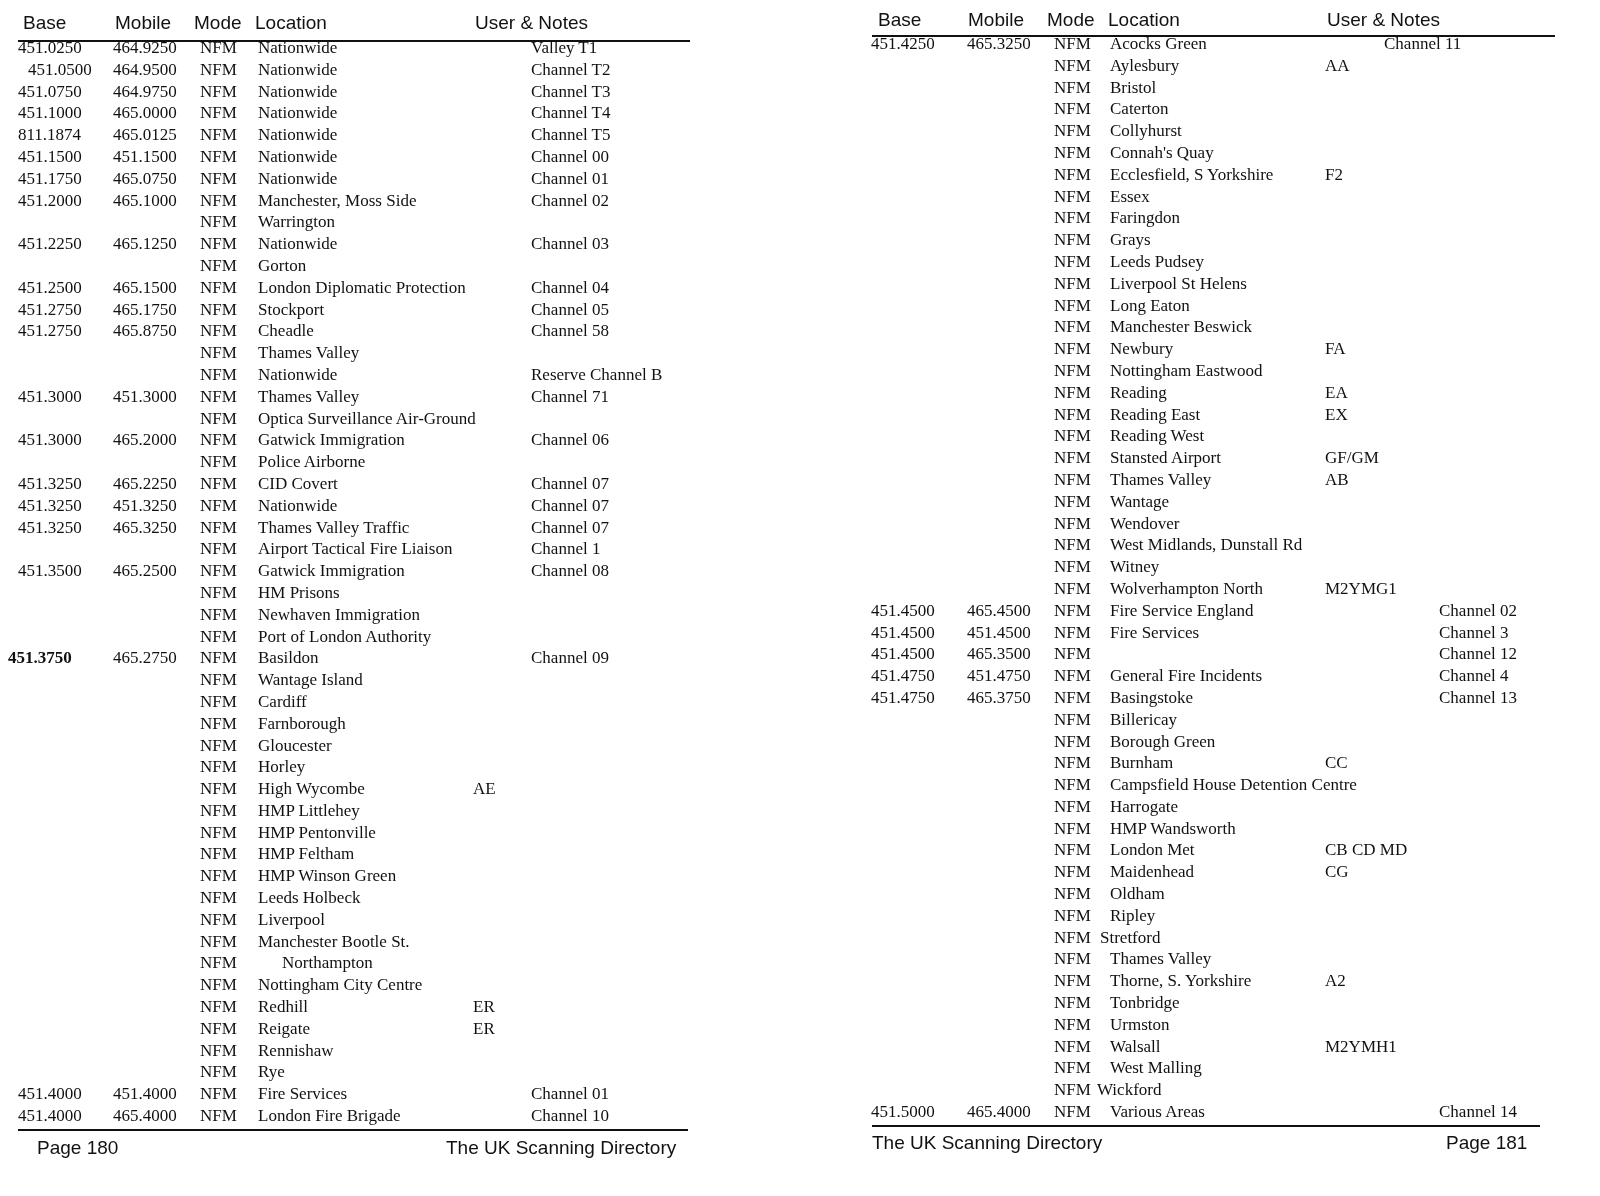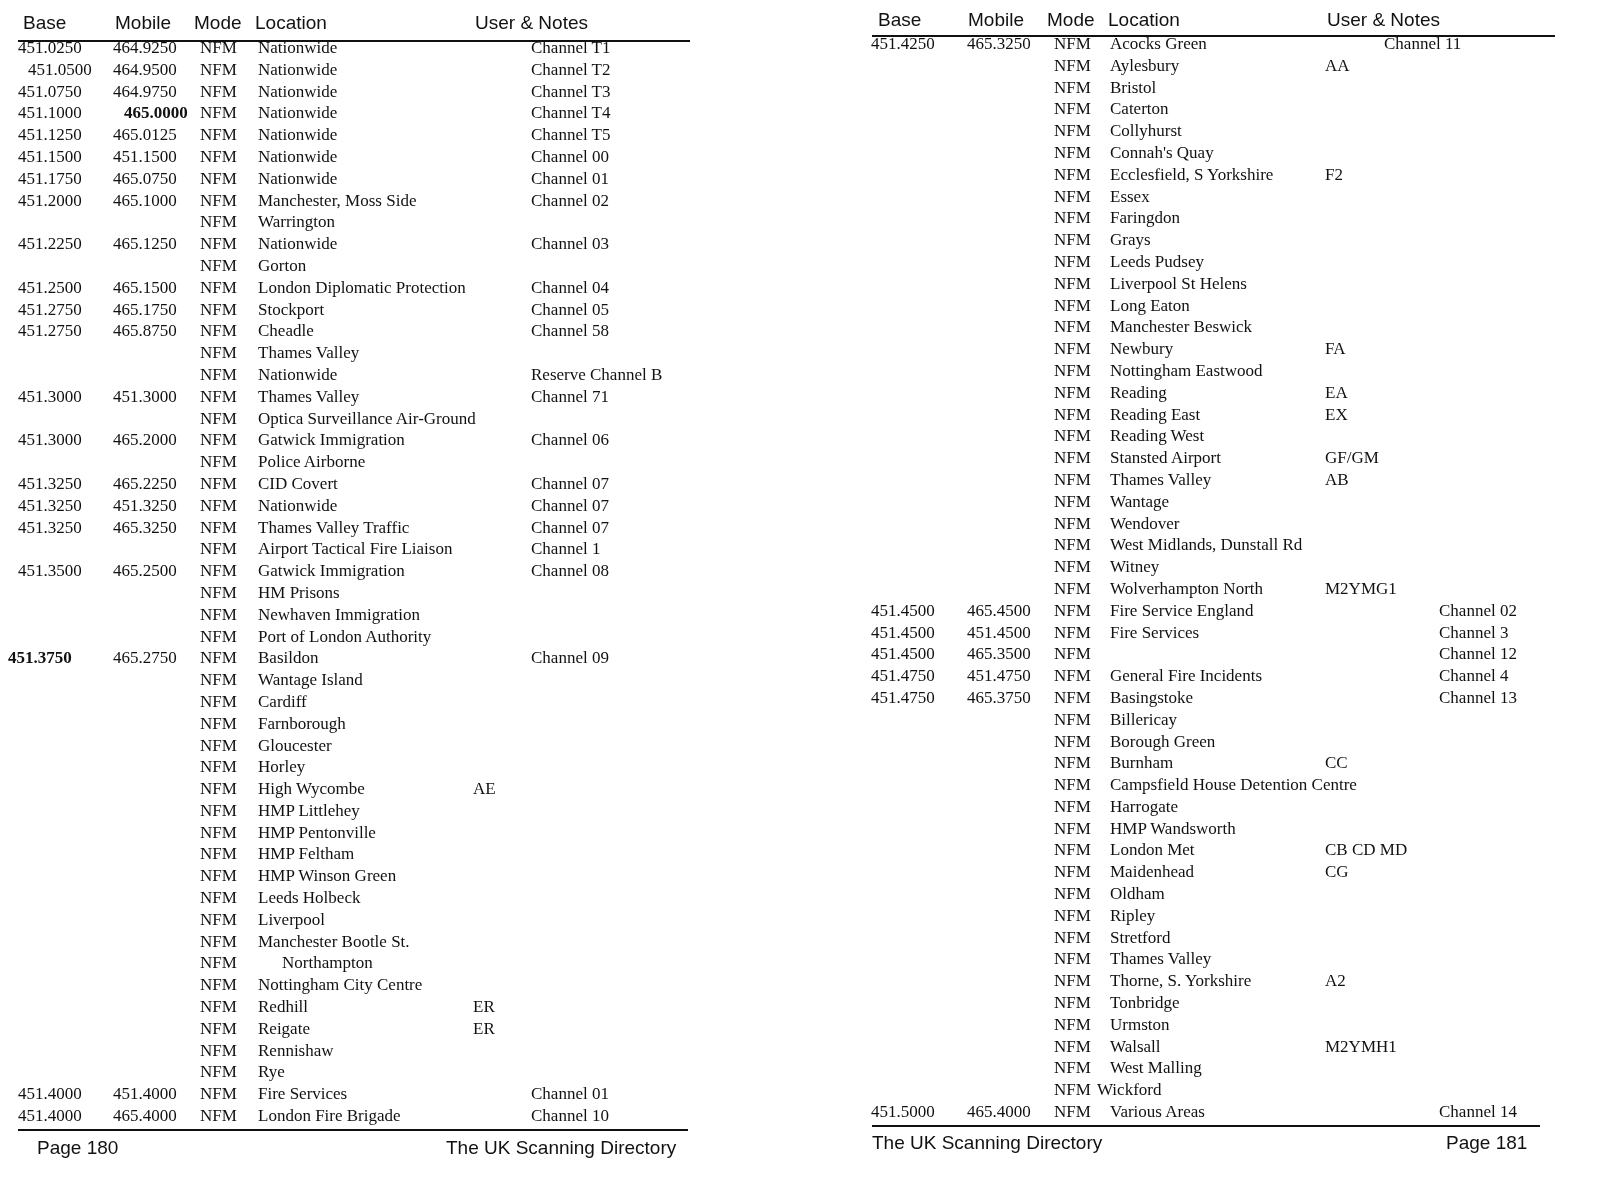--- a/index.html
+++ b/index.html
@@ -25,48 +25,48 @@
   <div class="hdr" style="left:475px;">User &amp; Notes</div>
   <div class="rule" style="left:18px; top:40px; width:672px;"></div>
 
   <div class="rows" id="left-rows" style="left:0; top:37px; width:700px;">
       <div class="row">
         <span style="left: 18px;">451.0250</span>
         <span style="left: 113px;">464.9250</span>
         <span style="left: 200px;">NFM</span>
         <span style="left: 258px;">Nationwide</span>
         <span style="left: 473px;"></span>
-        <span style="left: 531px;">Channel T1</span>
+        <span style="left: 531px;">Valley T1</span>
       </div>
       <div class="row">
         <span style="left: 18px; margin-left: 10px;">451.0500</span>
         <span style="left: 113px;">464.9500</span>
         <span style="left: 200px;">NFM</span>
         <span style="left: 258px;">Nationwide</span>
         <span style="left: 473px;"></span>
         <span style="left: 531px;">Channel T2</span>
       </div>
       <div class="row">
         <span style="left: 18px;">451.0750</span>
         <span style="left: 113px;">464.9750</span>
         <span style="left: 200px;">NFM</span>
         <span style="left: 258px;">Nationwide</span>
         <span style="left: 473px;"></span>
         <span style="left: 531px;">Channel T3</span>
       </div>
       <div class="row">
         <span style="left: 18px;">451.1000</span>
-        <span style="left: 124px; font-weight: bold;">465.0000</span>
+        <span style="left: 113px;">465.0000</span>
         <span style="left: 200px;">NFM</span>
         <span style="left: 258px;">Nationwide</span>
         <span style="left: 473px;"></span>
         <span style="left: 531px;">Channel T4</span>
       </div>
       <div class="row">
-        <span style="left: 18px;">451.1250</span>
+        <span style="left: 18px;">811.1874</span>
         <span style="left: 113px;">465.0125</span>
         <span style="left: 200px;">NFM</span>
         <span style="left: 258px;">Nationwide</span>
         <span style="left: 473px;"></span>
         <span style="left: 531px;">Channel T5</span>
       </div>
       <div class="row">
         <span style="left: 18px;">451.1500</span>
         <span style="left: 113px;">451.1500</span>
         <span style="left: 200px;">NFM</span>
@@ -767,21 +767,21 @@
         <span style="left: 107px;"></span>
         <span style="left: 194px;">NFM</span>
         <span style="left: 250px;">Ripley</span>
         <span style="left: 465px;"></span>
         <span style="left: 579px;"></span>
       </div>
       <div class="row">
         <span style="left: 11px;"></span>
         <span style="left: 107px;"></span>
         <span style="left: 194px;">NFM</span>
-        <span style="left: 250px; text-align: center;">Stretford</span>
+        <span style="left: 240px; text-align: center;">Stretford</span>
         <span style="left: 465px;"></span>
         <span style="left: 579px;"></span>
       </div>
       <div class="row">
         <span style="left: 11px;"></span>
         <span style="left: 107px;"></span>
         <span style="left: 194px;">NFM</span>
         <span style="left: 250px;">Thames  Valley</span>
         <span style="left: 465px;"></span>
         <span style="left: 579px;"></span>

